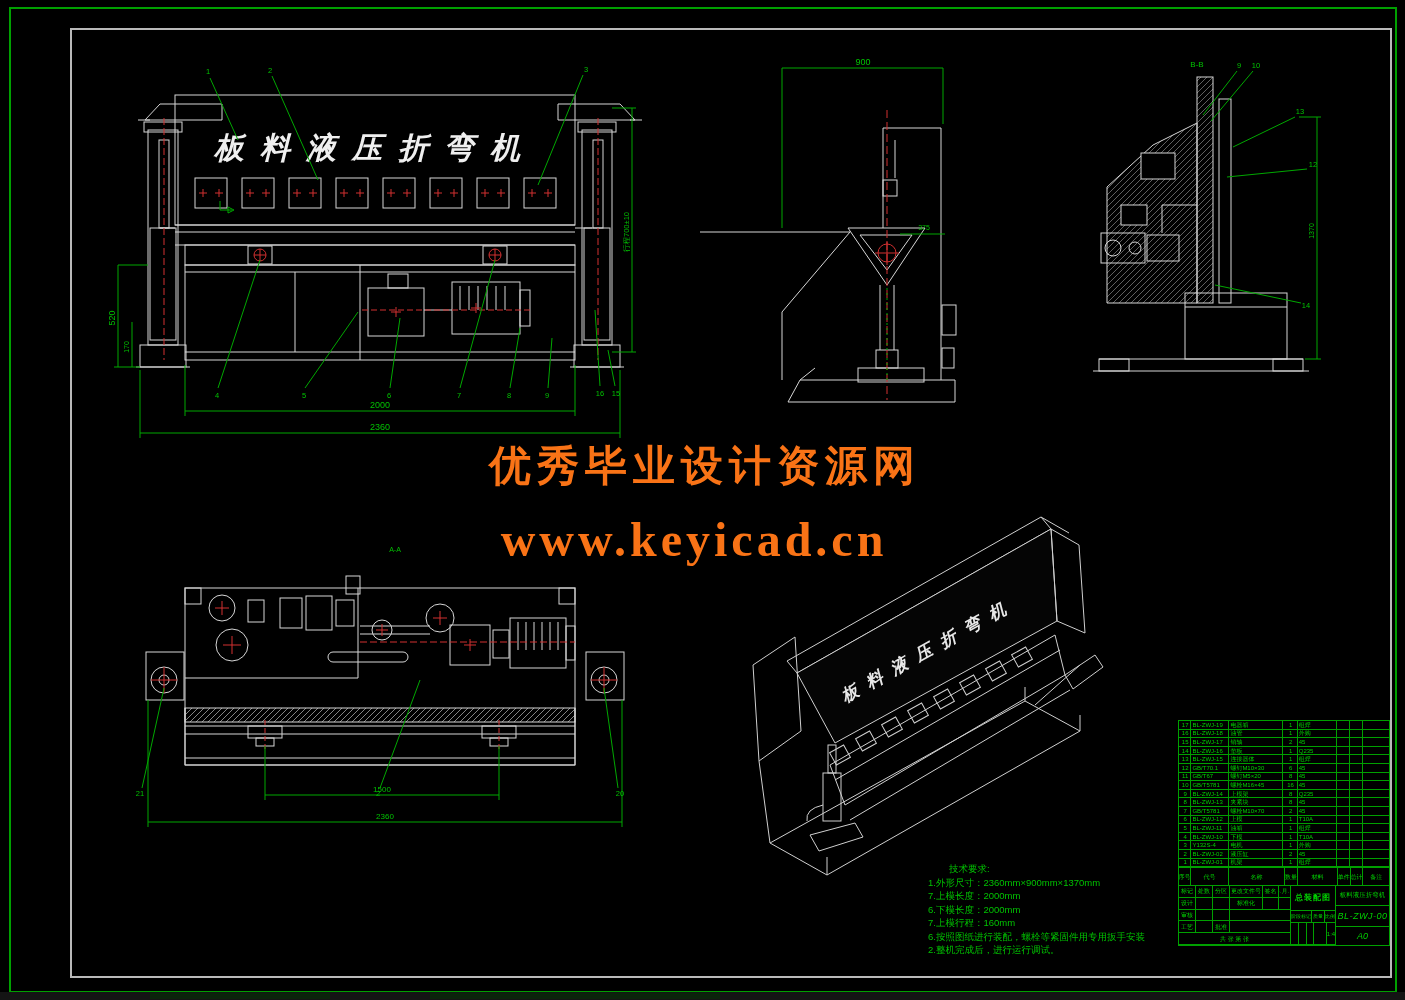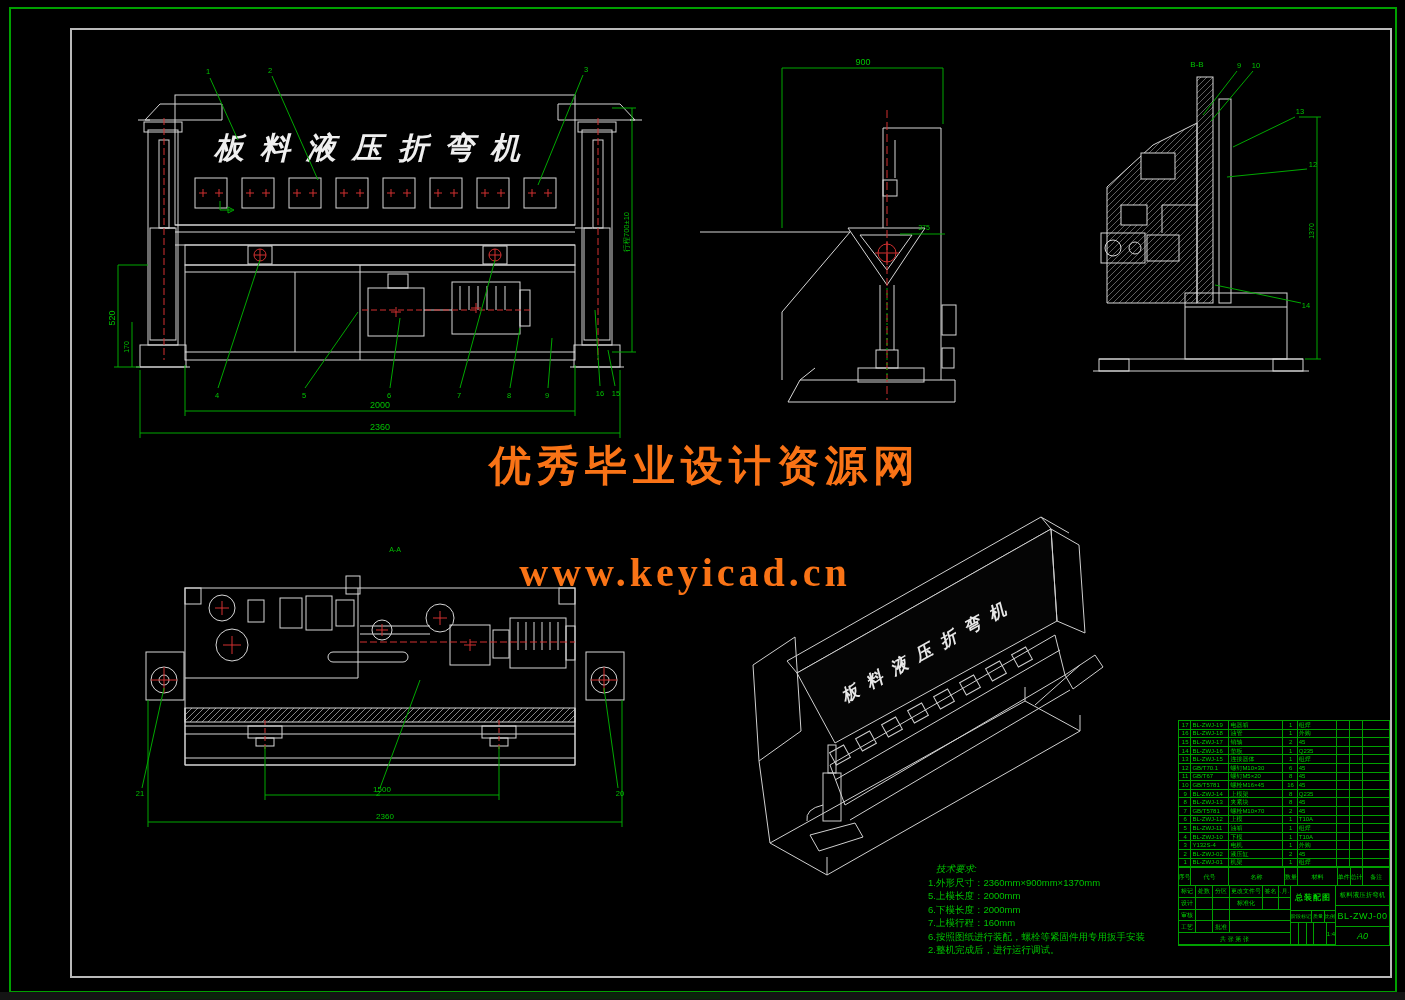--- a/index.html
+++ b/index.html
@@ -6,25 +6,25 @@
   body{width:1405px;height:1000px;position:relative;overflow:hidden;
        font-family:"Liberation Sans",sans-serif;}
   .abs{position:absolute;}
   
   #outer-frame{left:9px;top:7px;width:1384px;height:982px;border:2px solid #00a000;}
   #inner-frame{left:70px;top:28px;width:1318px;height:946px;border:2px solid #b9b9b9;}
   
   .wm{color:#f97316;font-family:"Liberation Serif",serif;font-weight:bold;
       text-align:center;white-space:nowrap;}
   #wm1{left:420px;top:438px;width:570px;font-size:42px;letter-spacing:6px;}
-  #wm2{left:400px;top:512px;width:570px;font-size:40px;letter-spacing:4px;margin-top:37px;}
+  #wm2{left:409px;top:512px;width:570px;font-size:48px;letter-spacing:4px;}
   
   #tech{left:928px;top:862px;width:250px;color:#00c300;font-size:9.5px;line-height:13.5px;
         font-family:"Liberation Sans",sans-serif;}
-  #tech .t-title{margin-left:8px;font-style:italic;}
+  #tech .t-title{margin-left:21px;}
   
   #tb{left:1178px;top:720px;width:212px;height:176px;color:#00d000;font-size:6px;
       line-height:1;}
   .bom-row{display:flex;height:8.6px;}
   .bom-cell{border-left:0.5px solid #00a000;border-top:0.5px solid #00a000;
             overflow:hidden;display:flex;align-items:center;padding-left:1px;
             white-space:nowrap;}
   .bom-cell:last-child{border-right:0.5px solid #00a000;}
   .c0{width:11px;justify-content:center;}
   .c1{width:38px;}
@@ -38,21 +38,21 @@
   #bom-head .bom-cell{justify-content:center;padding-left:0;}
   #tb-main{display:flex;height:59px;border:1px solid #00a000;}
   .tb-cell{border-right:0.5px solid #00a000;border-bottom:0.5px solid #00a000;
            display:flex;align-items:center;justify-content:center;overflow:hidden;
            white-space:nowrap;}
   #tb-left{width:112px;display:flex;flex-direction:column;}
   .tb-lrow{display:flex;height:11.8px;}
   #tb-mid{width:44px;display:flex;flex-direction:column;border-right:0.5px solid #00a000;}
   #tb-right{width:56px;display:flex;flex-direction:column;}
   .dwgname{font-size:6.5px;}
-  .dwgno{font-size:9px;letter-spacing:0.5px;}
+  .dwgno{font-size:9px;font-style:italic;letter-spacing:0.5px;}
   .sheetsize{font-size:9px;font-style:italic;}
   .viewname{font-size:8px;font-weight:bold;letter-spacing:1px;}
   
   #bottombar{left:0;top:992px;width:1405px;height:8px;background:#141414;}
   #bottombar .seg{position:absolute;top:1px;height:6px;background:#0b230b;}
   svg{position:absolute;overflow:visible;}
   text{font-family:"Liberation Sans",sans-serif;}
   .cal{font-family:"Liberation Serif",serif;font-style:italic;font-weight:bold;}
 </style>
 </head>
@@ -457,21 +457,21 @@
       </g>
     </g>
 </svg>
 
 <div class="abs wm" id="wm1">优秀毕业设计资源网</div>
 <div class="abs wm" id="wm2">www.keyicad.cn</div>
 
 <div class="abs" id="tech">
   <div class="t-title">技术要求:</div>
   <div>1.外形尺寸：2360mm×900mm×1370mm</div>
-  <div>5.上模长度：2000mm</div>
+  <div>7.上模长度：2000mm</div>
   <div>6.下模长度：2000mm</div>
   <div>7.上模行程：160mm</div>
   <div>6.按照图纸进行装配，螺栓等紧固件用专用扳手安装</div>
   <div>2.整机完成后，进行运行调试。</div>
 </div>
 
 <div class="abs" id="tb">
   <div id="bom-rows">
       <div class="bom-row">
         <div class="bom-cell c0">17</div>

